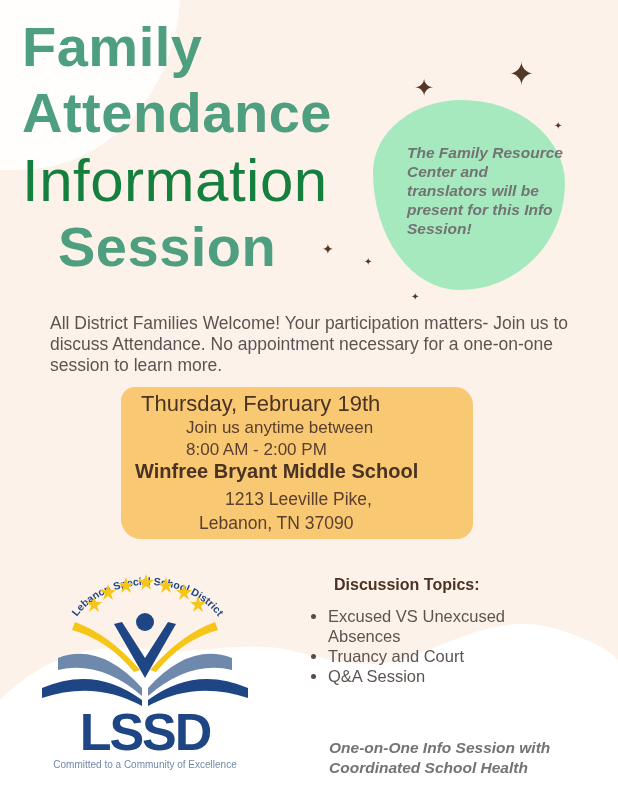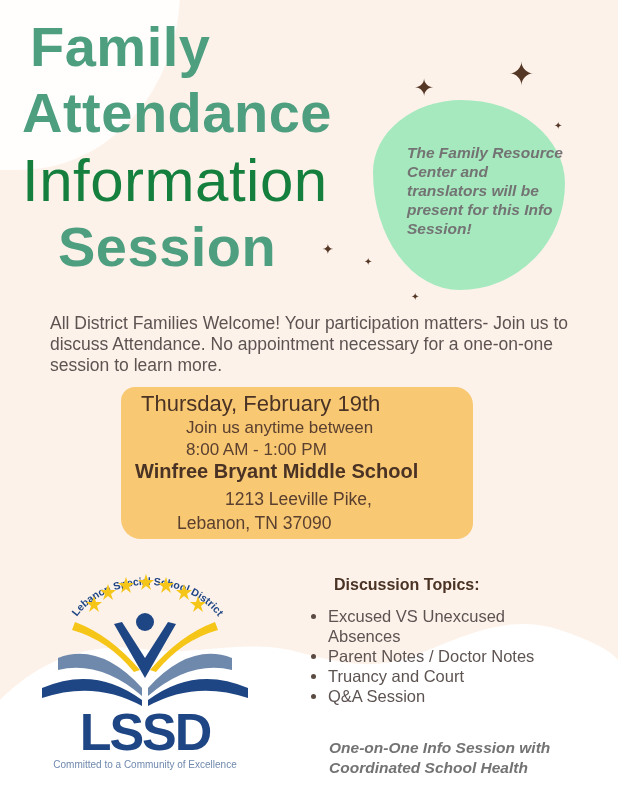--- a/index.html
+++ b/index.html
@@ -47,21 +47,21 @@
     width: 352px; height: 152px;
     background: #f8c873;
     border-radius: 14px 18px 16px 20px;
   }
   .ev { position: absolute; white-space: nowrap; color: #4a3324; }
   .ev.date { left: 141px; top: 391px; font-size: 22px; font-weight: normal; }
   .ev.join { left: 186px; top: 418px; font-size: 17px; color: #5b4030; }
   .ev.time { left: 186px; top: 440px; font-size: 17px; color: #5b4030; }
   .ev.school { left: 135px; top: 460px; font-size: 20px; font-weight: bold; }
   .ev.addr1 { left: 181px; top: 489px; font-size: 17.5px; color: #5b4030; margin-left: 44px; }
-  .ev.addr2 { left: 177px; top: 513px; font-size: 17.5px; color: #5b4030; }
+  .ev.addr2 { left: 199px; top: 513px; font-size: 17.5px; color: #5b4030; }
   .logo { position: absolute; left: 30px; top: 560px; width: 230px; height: 215px; }
   .topics-title {
     position: absolute; left: 334px; top: 576px;
     font-size: 16px; font-weight: bold; color: #4a3324;
   }
   .topics {
     position: absolute; left: 308px; top: 606px; width: 260px;
     list-style: none; font-size: 16.5px; line-height: 20px; color: #5d5452;
   }
   .topics li { position: relative; padding-left: 20px; }
@@ -76,42 +76,42 @@
 </style>
 </head>
 <body>
 
 <div class="bg-white-top"></div>
 <svg class="bg-wave" viewBox="0 0 618 800">
   <path d="M0 700 C40 660 90 640 150 650 C200 655 240 640 290 650 C330 660 360 670 400 660 C450 645 500 610 560 630 C590 640 610 650 618 660 L618 800 L0 800 Z" fill="#ffffff"></path>
 </svg>
 
 <div class="title">
-  <div class="t-line l1" style="left:8px;top:0;font-size:56px;">Family</div>
+  <div class="t-line l1" style="left:0;top:0;font-size:56px;">Family</div>
   <div class="t-line l2" style="left:0;top:66px;font-size:56px;">Attendance</div>
   <div class="t-line l3" style="left:0;top:132px;font-size:60px;">Information</div>
   <div class="t-line l4" style="left:36px;top:200px;font-size:56px;">Session</div>
 </div>
 
 <span class="sparkle" style="left:414px;top:76px;font-size:24px;">✦</span>
 <span class="sparkle" style="left:508px;top:58px;font-size:32px;">✦</span>
 <span class="sparkle" style="left:554px;top:121px;font-size:10px;">✦</span>
 <span class="sparkle" style="left:322px;top:242px;font-size:14px;">✦</span>
 <span class="sparkle" style="left:364px;top:257px;font-size:10px;">✦</span>
 <span class="sparkle" style="left:411px;top:292px;font-size:10px;">✦</span>
 
 <div class="blob"></div>
 <div class="blob-text">The Family Resource Center and translators will be present for this Info Session!</div>
 
 <div class="intro">All District Families Welcome! Your participation matters- Join us to discuss Attendance. No appointment necessary for a one-on-one session to learn more.</div>
 
 <div class="event-box"></div>
 <div class="ev date">Thursday, February 19th</div>
 <div class="ev join">Join us anytime between</div>
-<div class="ev time">8:00 AM - 1:00 PM</div>
+<div class="ev time">8:00 AM - 2:00 PM</div>
 <div class="ev school">Winfree Bryant Middle School</div>
 <div class="ev addr1">1213 Leeville Pike,</div>
 <div class="ev addr2">Lebanon, TN 37090</div>
 
 <svg class="logo" viewBox="0 0 230 215">
   <defs>
     <path id="arcPath" d="M40 70 A80 60 0 0 1 195 70"></path>
   </defs>
   <text font-family="Liberation Sans, sans-serif" font-size="10.5" font-weight="bold" fill="#1f4684">
     <textPath href="#arcPath" startOffset="50%" text-anchor="middle">Lebanon Special School District</textPath>
@@ -133,18 +133,17 @@
   <path d="M218 128 Q165 105 118 140 L118 146 Q165 120 218 138 Z" fill="#1f4684"></path>
   <circle cx="115" cy="62" r="9" fill="#1f4684"></circle>
   <path d="M84 64 L115 118 L146 64 L138 62 L115 98 L92 62 Z" fill="#1f4684"></path>
   <text x="115" y="190" text-anchor="middle" font-family="Liberation Sans, sans-serif" font-size="52" font-weight="bold" fill="#1f4684" letter-spacing="-2">LSSD</text>
   <text x="115" y="208" text-anchor="middle" font-family="Liberation Sans, sans-serif" font-size="10" fill="#6f89ad">Committed to a Community of Excellence</text>
 </svg>
 
 <div class="topics-title">Discussion Topics:</div>
 <ul class="topics">
   <li>Excused VS Unexcused Absences</li>
-  <li>Parent Notes / Doctor Notes</li>
   <li>Truancy and Court</li>
   <li>Q&amp;A Session</li>
 </ul>
 
 <div class="footer-note">One-on-One Info Session with Coordinated School Health</div>
 
 </body></html>

